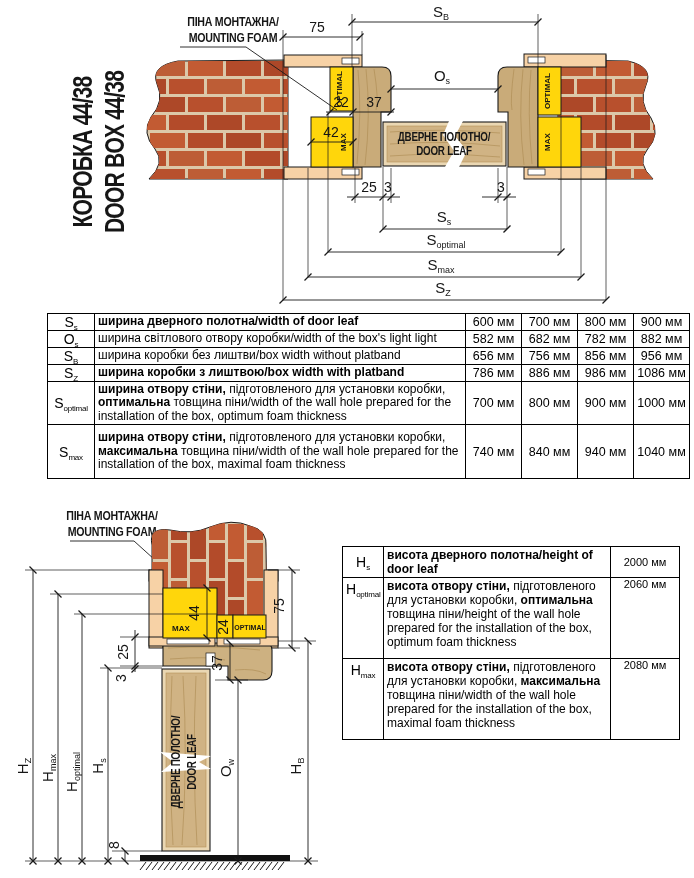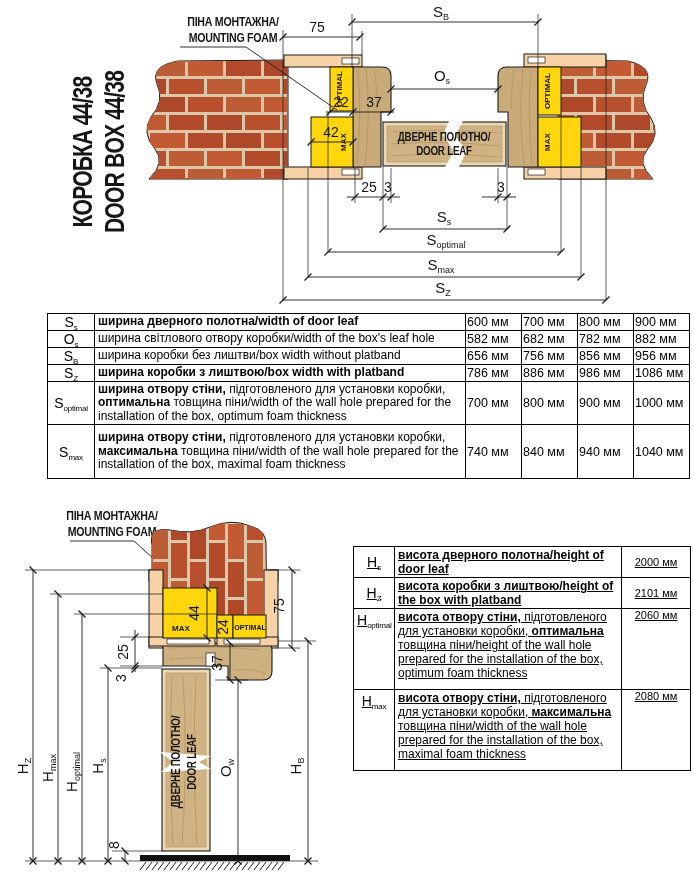--- a/index.html
+++ b/index.html
@@ -26,22 +26,22 @@
   .flab{font-size:8px;font-weight:bold;}
   .dlab{font-size:12px;font-weight:bold;letter-spacing:-0.3px;}
   .floorbar{fill:#111;}
 
   table{border-collapse:collapse;position:absolute;table-layout:fixed;background:#fff;}
   td{border:1px solid #000;overflow:hidden;}
   #t1{left:47px;top:313px;width:640px;font-size:12px;}
   #t1 td{padding:0 3px;vertical-align:middle;}
   #t1 .sym{width:40px;text-align:center;}
   #t1 .desc{width:364px;line-height:13.5px;}
-  #t1 .val{width:53px;font-size:12.5px;padding:0 1px;}
-  #t2{left:353px;top:546px;width:338px;font-size:12px;text-decoration:underline;}
+  #t1 .val{width:53px;text-align:center;font-size:12.5px;padding:0 1px;}
+  #t2{left:342px;top:546px;width:338px;font-size:12px;}
   #t2 td{padding:1px 3px;vertical-align:middle;}
   #t2 .sym{width:34px;text-align:center;}
   #t2 .desc{width:220px;line-height:14px;}
   #t2 .val{width:66px;text-align:center;font-size:11px;padding:0 1px;}
   #t2 tr.tall td{vertical-align:top;}
   #t2 tr.tall td.sym{padding-top:3px;}
   .symS{font-size:14px;}
   .ssub{font-size:8px;position:relative;top:3px;letter-spacing:-0.2px;}
   .b{font-weight:bold;}
 </style>
@@ -281,21 +281,21 @@
       <tr style="height:17px">
     <td class="sym"><span class="symS">S</span><span class="ssub">s</span></td>
     <td class="desc"><span class="b">ширина дверного полотна/width of door leaf</span><span></span><span class="b"></span><span></span></td>
     <td class="val">600 мм</td>
     <td class="val">700 мм</td>
     <td class="val">800 мм</td>
     <td class="val">900 мм</td>
   </tr>
   <tr style="height:17px">
     <td class="sym"><span class="symS">O</span><span class="ssub">s</span></td>
-    <td class="desc"><span class="b"></span><span>ширина світлового отвору коробки/width of the box's leaf hole</span><span class="b"></span><span></span></td>
+    <td class="desc"><span class="b"></span><span>ширина світлового отвору коробки/width of the box's light light</span><span class="b"></span><span></span></td>
     <td class="val">582 мм</td>
     <td class="val">682 мм</td>
     <td class="val">782 мм</td>
     <td class="val">882 мм</td>
   </tr>
   <tr style="height:16px">
     <td class="sym"><span class="symS">S</span><span class="ssub">B</span></td>
     <td class="desc"><span class="b"></span><span>ширина коробки без лиштви/box width without platband</span><span class="b"></span><span></span></td>
     <td class="val">656 мм</td>
     <td class="val">756 мм</td>
@@ -536,25 +536,20 @@
   </g>
 </svg>
 
 <table id="t2">
   <tbody>
       <tr style="height:31px">
     <td class="sym"><span class="symS">H</span><span class="ssub">s</span></td>
     <td class="desc"><span class="b">висота дверного полотна/height of door leaf</span><span></span><span class="b"></span><span></span></td>
     <td class="val">2000 мм</td>
   </tr>
-  <tr style="height:31px">
-    <td class="sym"><span class="symS">H</span><span class="ssub">Z</span></td>
-    <td class="desc"><span class="b">висота коробки з лиштвою/height of the box with platband</span><span></span><span class="b"></span><span></span></td>
-    <td class="val">2101 мм</td>
-  </tr>
   <tr class="tall" style="height:81px">
     <td class="sym"><span class="symS">H</span><span class="ssub">optimal</span></td>
     <td class="desc"><span class="b">висота отвору стіни,</span><span> підготовленого для установки коробки, </span><span class="b">оптимальна</span><span> товщина піни/height of the wall hole prepared for the installation of the box, optimum foam thickness</span></td>
     <td class="val">2060 мм</td>
   </tr>
   <tr class="tall" style="height:81px">
     <td class="sym"><span class="symS">H</span><span class="ssub">max</span></td>
     <td class="desc"><span class="b">висота отвору стіни,</span><span> підготовленого для установки коробки, </span><span class="b">максимальна</span><span> товщина піни/width of the wall hole prepared for the installation of the box, maximal foam thickness</span></td>
     <td class="val">2080 мм</td>
   </tr>

